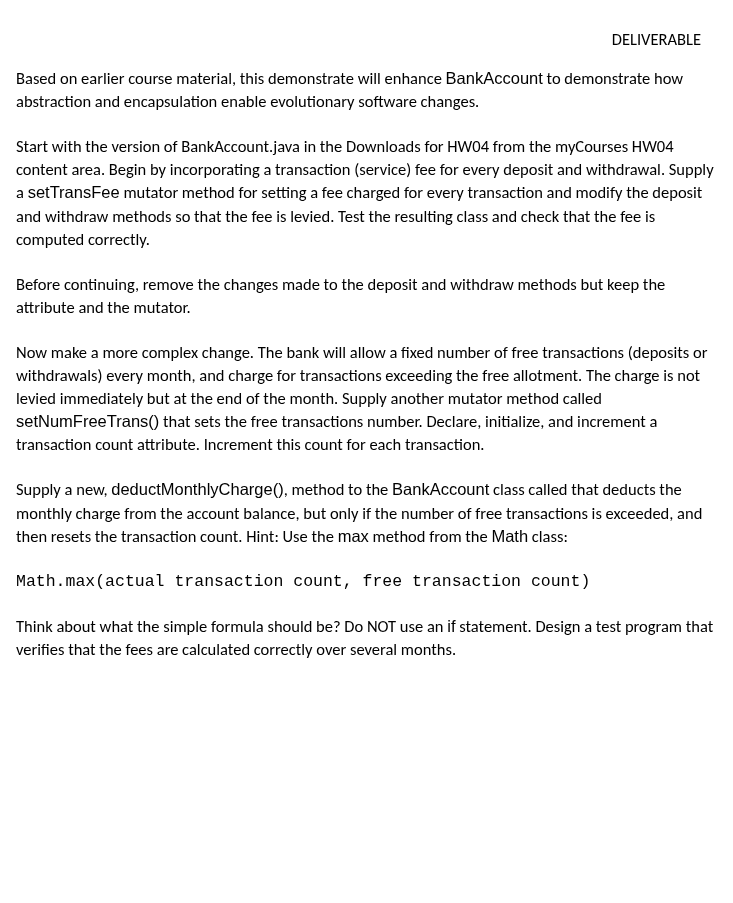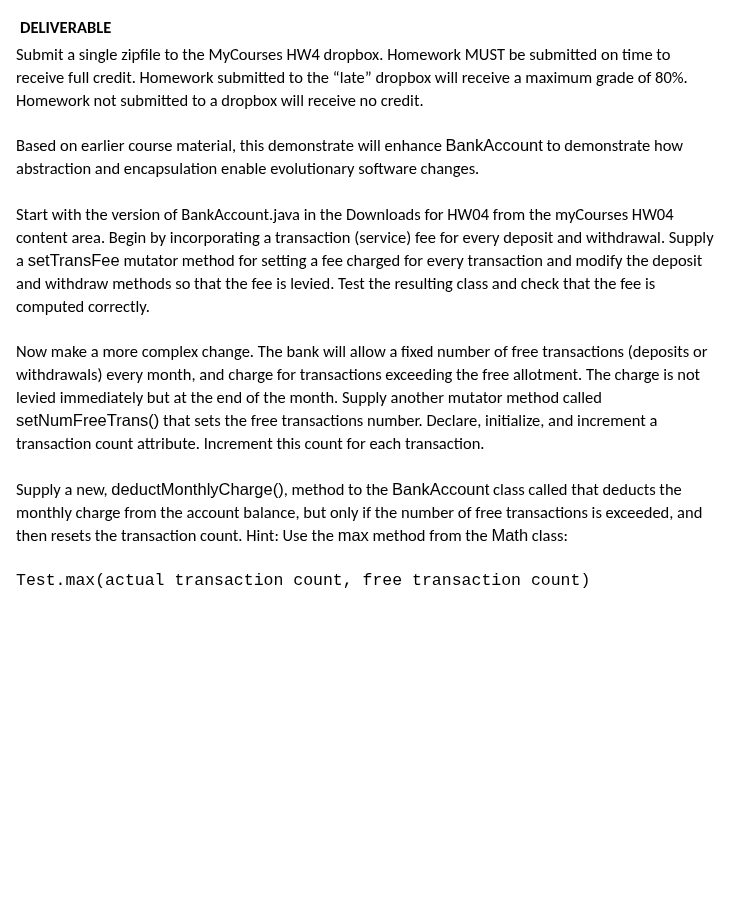--- a/index.html
+++ b/index.html
@@ -7,58 +7,62 @@
       font-size: 16.5px;
       line-height: 1.4;
       color: #000;
       background: #fff;
       margin: 0;
       padding: 12px 16px;
       width: 733px;
       box-sizing: border-box;
     }
     .section-heading {
-      font-weight: bold;
-      margin: 4px;
+      font-weight: normal;
+      margin: 16px;
+      text-align: right;
     }
     .para {
       margin: 0 0 22px 0;
     }
     .mono {
       font-family: Liberation Sans, sans-serif;
     }
     .italic {
     }
     .code-line {
       font-family: 'Courier New', Courier, monospace;
       margin: 0 0 22px 0;
     }
   </style>
 </head>
 <body>
 
 <div>
   <div class="section-heading">DELIVERABLE</div>
-  <p class="para">Submit a single zipfile to the MyCourses HW4 dropbox. Homework MUST be submitted on time to receive full credit. Homework submitted to the “late” dropbox will receive a maximum grade of 80%. Homework not submitted to a dropbox will receive no credit.</p>
 </div>
 
 <div>
 
   <p class="para">
     <span>Based on earlier course material, this demonstrate will enhance </span><span class="mono">BankAccount</span><span> to demonstrate how abstraction and encapsulation enable evolutionary software changes.</span>
   </p>
 
   <p class="para">
     <span>Start with the version of BankAccount.java in the Downloads for HW04 from the myCourses HW04 content area. Begin by incorporating a transaction (service) fee for every deposit and withdrawal. Supply a </span><span class="mono">setTransFee</span><span> mutator method for setting a fee charged for every transaction and modify the deposit and withdraw methods so that the fee is levied. Test the resulting class and check that the fee is computed correctly.</span>
   </p>
 
+  <p class="para">Before continuing, remove the changes made to the deposit and withdraw methods but keep the attribute and the mutator.</p>
 
   <p class="para">
     <span>Now make a more complex change. The bank will allow a fixed number of free transactions (deposits or withdrawals) every month, and charge for transactions exceeding the free allotment. The charge is not levied immediately but at the end of the month. Supply another mutator method called </span><span class="mono">setNumFreeTrans()</span><span> that sets the free transactions number.  Declare, initialize, and increment a transaction count attribute. Increment this count for each transaction.</span>
   </p>
 
   <p class="para">
     <span>Supply a new, </span><span class="mono">deductMonthlyCharge()</span><span>, method to the </span><span class="mono">BankAccount</span><span> class called that deducts the monthly charge from the account balance, but only if the number of free transactions is exceeded, and then resets the transaction count.  </span><span class="italic">Hint:</span><span> Use the </span><span class="mono">max</span><span> method from the </span><span class="mono">Math</span><span> class:</span>
   </p>
 
-  <p class="code-line">Test.max(actual transaction count, free transaction count)</p>
+  <p class="code-line">Math.max(actual transaction count, free transaction count)</p>
 
+  <p class="para">
+    <span>Think about what the simple formula should be?  Do NOT use an </span><span class="mono">if</span><span> statement.  Design a test program that verifies that the fees are calculated correctly over several months.</span>
+  </p>
 </div>
 
 </body></html>

